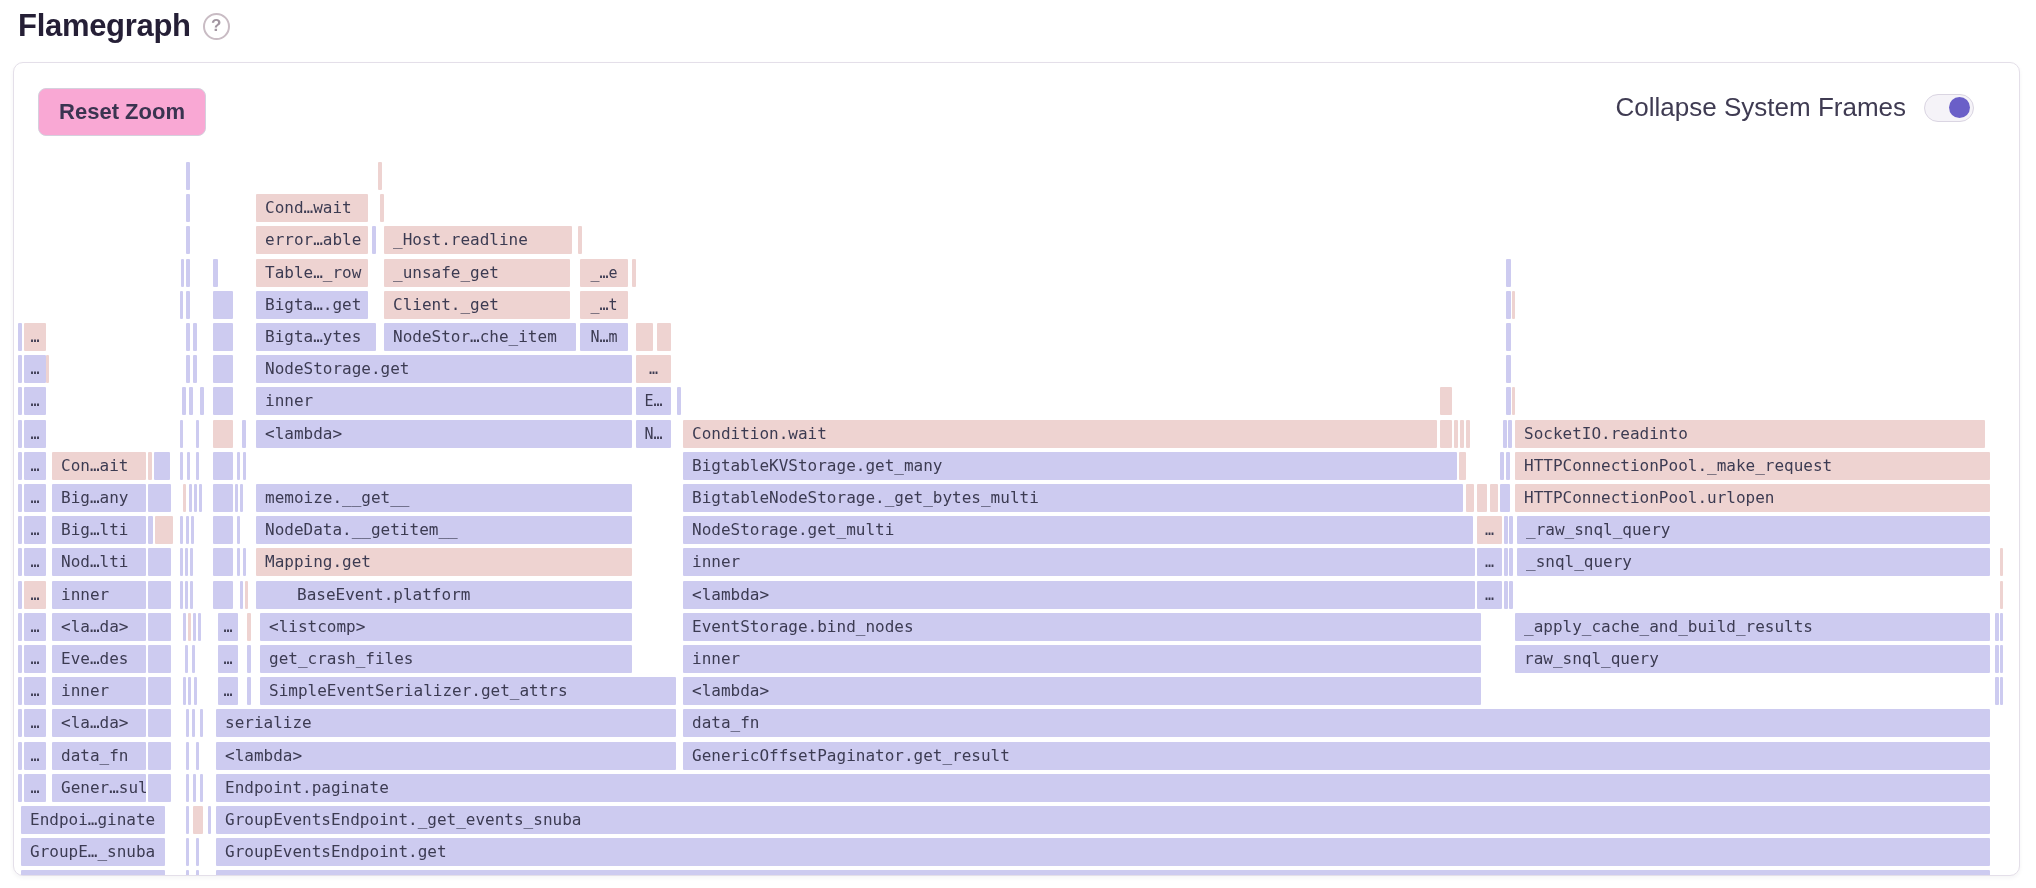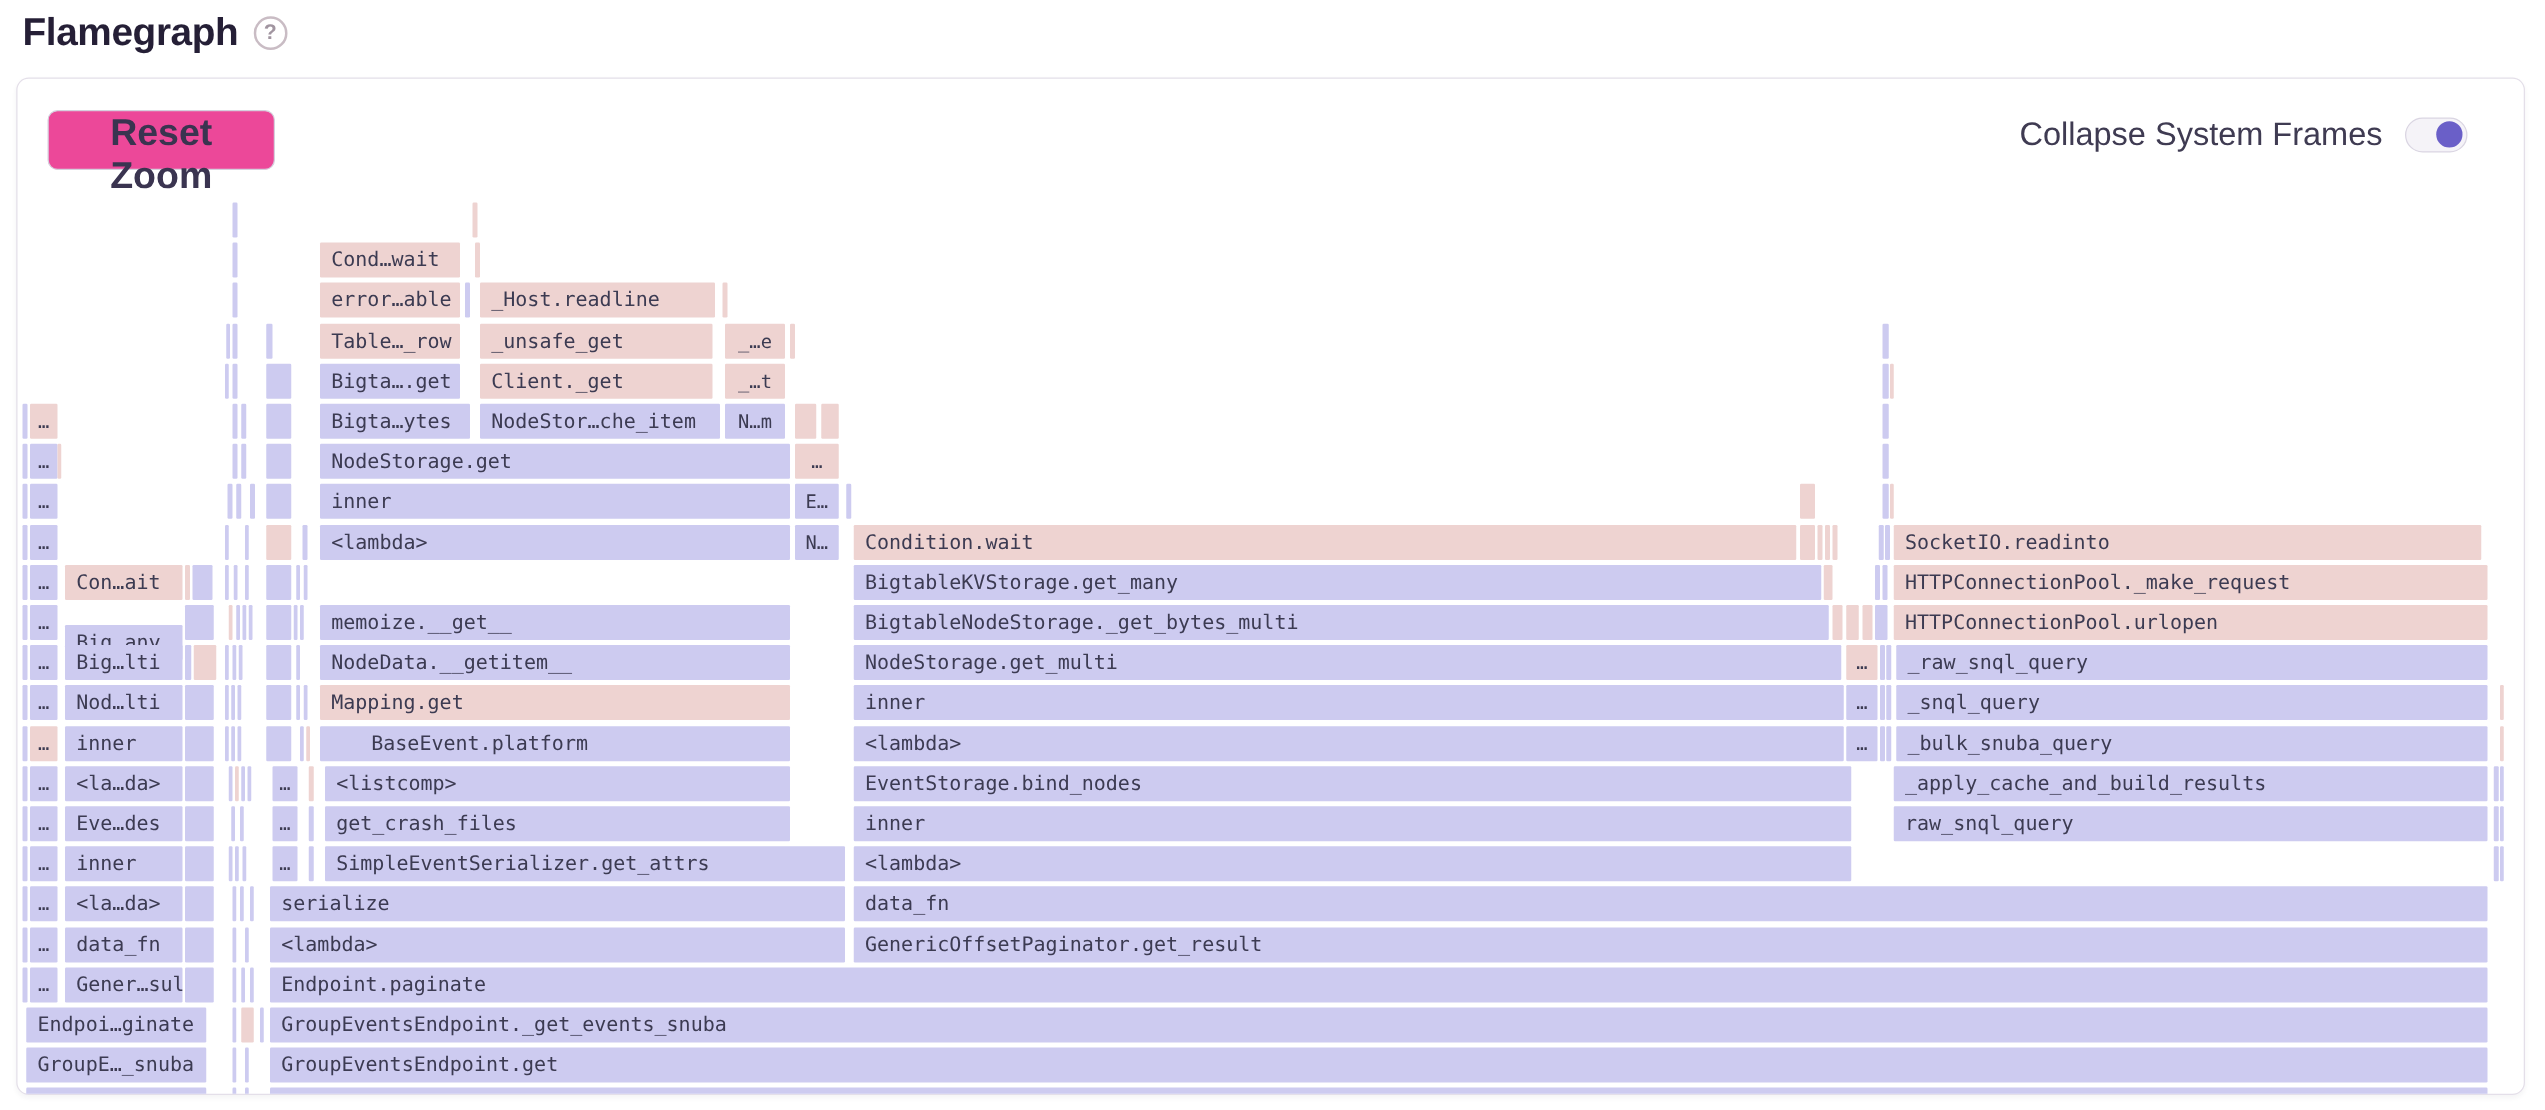--- a/index.html
+++ b/index.html
@@ -11,23 +11,23 @@
   .page-title{font-size:31px;font-weight:700;color:#251f36;margin:0;letter-spacing:-0.3px;}
   .help{width:27px;height:27px;border-radius:50%;border:2.5px solid #c9bcc4;color:#a195a0;
         display:inline-flex;align-items:center;justify-content:center;
         font-size:17px;font-weight:700;cursor:pointer;box-sizing:border-box;}
 
   
   .card{position:absolute;left:13px;top:62px;width:2007px;height:814px;background:#fff;
         border:1.5px solid #e4dfe9;border-radius:10px;box-sizing:border-box;
         box-shadow:0 2px 4px rgba(40,30,60,.05);z-index:1;}
 
-  .reset-btn{position:absolute;left:38px;top:88px;width:182px;height:48px;background:#ec4899;
+  .reset-btn{position:absolute;left:38px;top:88px;width:168px;height:48px;background:#f9a8d4;
         border:1.5px solid #d5d0dd;border-radius:8px;font-family:"Liberation Sans",sans-serif;
-        font-size:30px;font-weight:700;color:#3a3450;cursor:pointer;z-index:5;}
+        font-size:22px;font-weight:700;color:#3a3450;cursor:pointer;z-index:5;}
 
   .toggle-row{position:absolute;top:92px;right:62px;display:flex;align-items:center;gap:18px;z-index:5;}
   .toggle-label{font-size:26px;color:#3f3b52;}
   .toggle{width:50px;height:28px;border-radius:15px;background:#f5f3f8;border:1.5px solid #dad5e2;
         position:relative;cursor:pointer;box-sizing:border-box;}
   .toggle .knob{position:absolute;top:2px;right:3px;width:21px;height:21px;border-radius:50%;
         background:var(--accent,#6a5fc8);}
 
   
   #flame{position:absolute;left:0;top:0;width:2036px;height:875px;overflow:hidden;z-index:2;}
@@ -135,21 +135,21 @@
     <div class="bar app" style="left: 213px; top: 452px; width: 20px; height: 28px;"></div>
     <div class="bar app" style="left: 237px; top: 452px; width: 3px; height: 28px;"></div>
     <div class="bar app" style="left: 243px; top: 452px; width: 3px; height: 28px;"></div>
     <div class="bar app lab" style="left: 683px; top: 452px; width: 774px; height: 28px;">BigtableKVStorage.get_many</div>
     <div class="bar sys" style="left: 1459px; top: 452px; width: 7px; height: 28px;"></div>
     <div class="bar app" style="left: 1500px; top: 452px; width: 4px; height: 28px;"></div>
     <div class="bar app" style="left: 1506px; top: 452px; width: 4px; height: 28px;"></div>
     <div class="bar sys lab" style="left: 1515px; top: 452px; width: 475px; height: 28px;">HTTPConnectionPool._make_request</div>
     <div class="bar app" style="left: 18px; top: 484px; width: 4px; height: 28px;"></div>
     <div class="bar app tiny" style="left: 24px; top: 484px; width: 22px; height: 28px;">…</div>
-    <div class="bar app lab" style="left: 52px; top: 484px; width: 94px; height: 28px; margin-top: 16px;">Big…any</div>
+    <div class="bar app lab" style="left: 52px; top: 484px; width: 94px; height: 28px;">Big…any</div>
     <div class="bar app" style="left: 148px; top: 484px; width: 23px; height: 28px;"></div>
     <div class="bar sys" style="left: 183px; top: 484px; width: 3px; height: 28px;"></div>
     <div class="bar app" style="left: 189px; top: 484px; width: 3px; height: 28px;"></div>
     <div class="bar app" style="left: 194px; top: 484px; width: 3px; height: 28px;"></div>
     <div class="bar app" style="left: 199px; top: 484px; width: 3px; height: 28px;"></div>
     <div class="bar app" style="left: 213px; top: 484px; width: 20px; height: 28px;"></div>
     <div class="bar app" style="left: 235px; top: 484px; width: 3px; height: 28px;"></div>
     <div class="bar app" style="left: 240px; top: 484px; width: 3px; height: 28px;"></div>
     <div class="bar app lab" style="left: 256px; top: 484px; width: 376px; height: 28px;">memoize.__get__</div>
     <div class="bar app lab" style="left: 683px; top: 484px; width: 780px; height: 28px;">BigtableNodeStorage._get_bytes_multi</div>
@@ -199,21 +199,20 @@
     <div class="bar app" style="left: 185px; top: 581px; width: 3px; height: 28px;"></div>
     <div class="bar app" style="left: 190px; top: 581px; width: 3px; height: 28px;"></div>
     <div class="bar app" style="left: 213px; top: 581px; width: 20px; height: 28px;"></div>
     <div class="bar app" style="left: 240px; top: 581px; width: 3px; height: 28px;"></div>
     <div class="bar sys" style="left: 245px; top: 581px; width: 3px; height: 28px;"></div>
     <div class="bar app lab" style="left: 256px; top: 581px; width: 376px; height: 28px; padding-left: 41px;">BaseEvent.platform</div>
     <div class="bar app lab" style="left: 683px; top: 581px; width: 792px; height: 28px;">&lt;lambda&gt;</div>
     <div class="bar app tiny" style="left: 1477px; top: 581px; width: 25px; height: 28px;">…</div>
     <div class="bar app" style="left: 1504px; top: 581px; width: 4px; height: 28px;"></div>
     <div class="bar app" style="left: 1509px; top: 581px; width: 4px; height: 28px;"></div>
-    <div class="bar app lab" style="left: 1517px; top: 581px; width: 473px; height: 28px;">_bulk_snuba_query</div>
     <div class="bar sys" style="left: 2000px; top: 581px; width: 3px; height: 28px;"></div>
     <div class="bar app" style="left: 18px; top: 613px; width: 4px; height: 28px;"></div>
     <div class="bar app tiny" style="left: 24px; top: 613px; width: 22px; height: 28px;">…</div>
     <div class="bar app lab" style="left: 52px; top: 613px; width: 94px; height: 28px;">&lt;la…da&gt;</div>
     <div class="bar app" style="left: 148px; top: 613px; width: 23px; height: 28px;"></div>
     <div class="bar app" style="left: 183px; top: 613px; width: 3px; height: 28px;"></div>
     <div class="bar sys" style="left: 188px; top: 613px; width: 3px; height: 28px;"></div>
     <div class="bar app" style="left: 193px; top: 613px; width: 3px; height: 28px;"></div>
     <div class="bar app" style="left: 198px; top: 613px; width: 3px; height: 28px;"></div>
     <div class="bar app tiny" style="left: 218px; top: 613px; width: 20px; height: 28px;">…</div>

